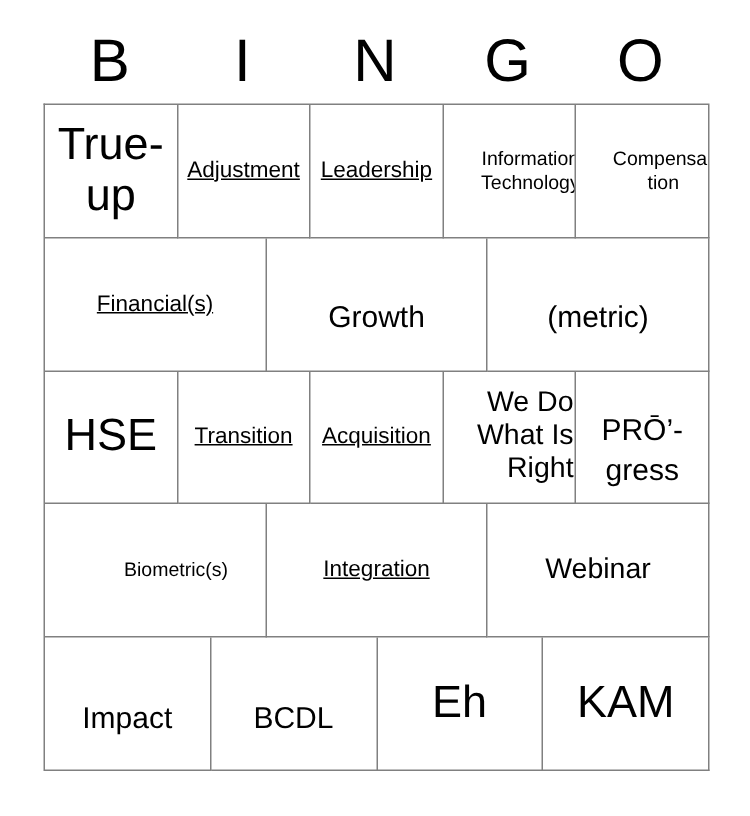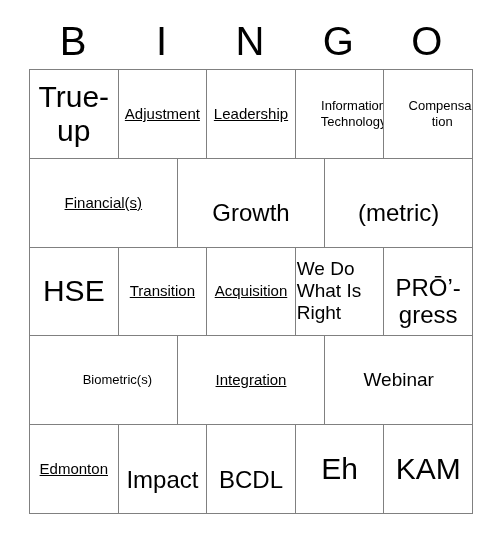--- a/index.html
+++ b/index.html
@@ -69,25 +69,25 @@
     padding: 0 1px;
   }
   .cell-text {
     display: block;
     width: 100%;
     white-space: pre-line;
     word-break: normal;
   }
   
   .fs-xl .cell-text { font-size: 30px; line-height: 34px; }
-  .fs-lg .cell-text { font-size: 24px; line-height: 27px; margin-top: 20px; }
+  .fs-lg .cell-text { font-size: 20px; line-height: 27px; margin-top: 20px; }
   .fs-md .cell-text { font-size: 19px; line-height: 22px; }
   .fs-sm .cell-text { font-size: 15px; line-height: 18px; text-decoration: underline; }
   .fs-xs .cell-text { font-size: 13px; line-height: 16px; margin-left: 28px; }
-  .align-right .cell-text { text-align: left; }
+  .align-right .cell-text { text-align: right; }
   .align-center .cell-text { text-align: center; }
 </style>
 </head>
 <body>
 
 <div class="card">
 
   <div class="header-row">
     <div class="header-cell">
       <span>B</span>
@@ -163,23 +163,20 @@
           <span class="cell-text">Biometric(s)</span>
         </div>
         <div class="cell fs-sm align-center">
           <span class="cell-text">Integration</span>
         </div>
         <div class="cell fs-md align-center">
           <span class="cell-text">Webinar</span>
         </div>
       </div>
       <div class="grid-row">
-        <div class="cell fs-sm align-center">
-          <span class="cell-text">Edmonton</span>
-        </div>
         <div class="cell fs-lg align-center">
           <span class="cell-text">Impact</span>
         </div>
         <div class="cell fs-lg align-center">
           <span class="cell-text">BCDL</span>
         </div>
         <div class="cell fs-xl align-center">
           <span class="cell-text">Eh</span>
         </div>
         <div class="cell fs-xl align-center">

